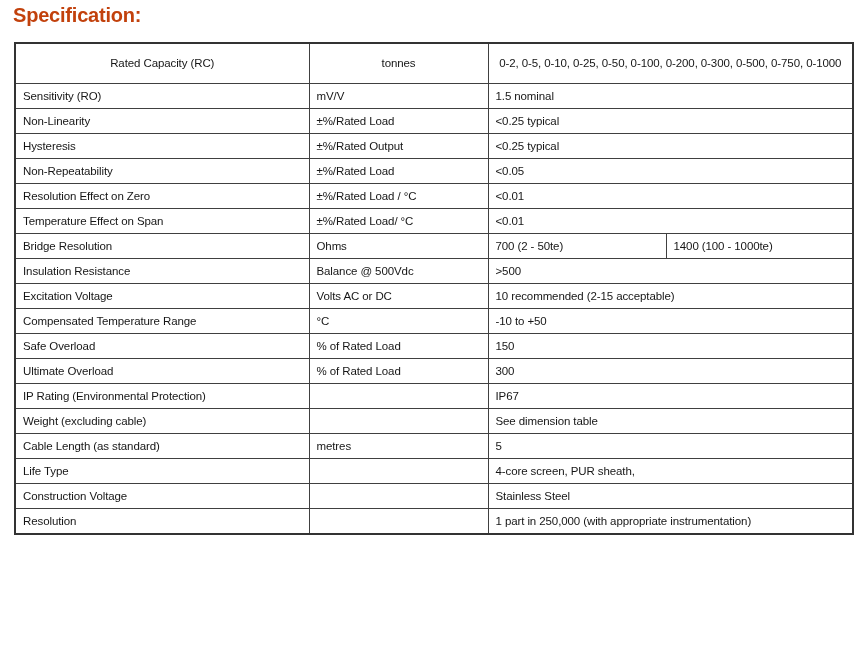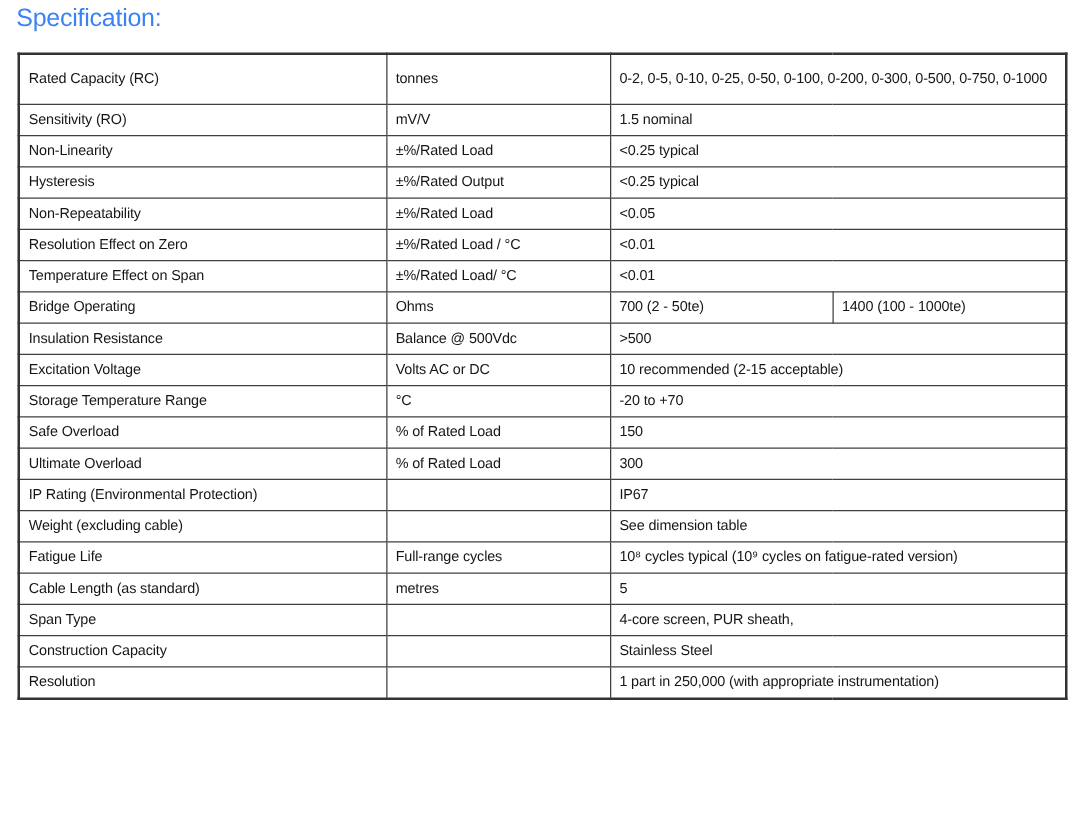--- a/index.html
+++ b/index.html
@@ -9,22 +9,22 @@
     height: 667px;
     background: #ffffff;
     font-family: "Liberation Sans", sans-serif;
     overflow: hidden;
   }
   .title {
     position: absolute;
     left: 13px;
     top: 4px;
     font-size: 20px;
-    font-weight: 400;
-    color: #3b82f6;
+    font-weight: 700;
+    color: #c2410c;
     letter-spacing: -0.2px;
   }
   table.spec {
     position: absolute;
     left: 14px;
     top: 42px;
     width: 838px;
     border-collapse: collapse;
     table-layout: fixed;
     border: 2px solid #333333;
@@ -34,21 +34,21 @@
     font-size: 11.5px;
     line-height: 1.3;
     color: #161616;
     padding: 1px 7px;
     height: 22px;
     vertical-align: middle;
     letter-spacing: -0.1px;
     overflow: hidden;
     word-wrap: break-word;
   }
-  table.spec tr.tall td { height: 37px; }
+  table.spec tr.tall td { height: 37px; text-align: center; }
 </style>
 </head>
 <body>
 
 <div class="page">
   <div class="title">Specification:</div>
 
   <table class="spec">
     <colgroup>
       <col style="width:294px">
@@ -86,39 +86,39 @@
           <td>Resolution Effect on Zero</td>
           <td>±%/Rated Load / °C</td>
           <td colspan="2">&lt;0.01</td>
         </tr>
         <tr>
           <td>Temperature Effect on Span</td>
           <td>±%/Rated Load/ °C</td>
           <td colspan="2">&lt;0.01</td>
         </tr>
         <tr>
-          <td>Bridge Operating</td>
+          <td>Bridge Resolution</td>
           <td>Ohms</td>
           <td>700 (2 - 50te)</td>
           <td>1400 (100 - 1000te)</td>
         </tr>
         <tr>
           <td>Insulation Resistance</td>
           <td>Balance @ 500Vdc</td>
           <td colspan="2">&gt;500</td>
         </tr>
         <tr>
           <td>Excitation Voltage</td>
           <td>Volts AC or DC</td>
           <td colspan="2">10 recommended (2-15 acceptable)</td>
         </tr>
         <tr>
-          <td>Storage Temperature Range</td>
+          <td>Compensated Temperature Range</td>
           <td>°C</td>
-          <td colspan="2">-20 to +70</td>
+          <td colspan="2">-10 to +50</td>
         </tr>
         <tr>
           <td>Safe Overload</td>
           <td>% of Rated Load</td>
           <td colspan="2">150</td>
         </tr>
         <tr>
           <td>Ultimate Overload</td>
           <td>% of Rated Load</td>
           <td colspan="2">300</td>
@@ -127,36 +127,31 @@
           <td>IP Rating (Environmental Protection)</td>
           <td></td>
           <td colspan="2">IP67</td>
         </tr>
         <tr>
           <td>Weight (excluding cable)</td>
           <td></td>
           <td colspan="2">See dimension table</td>
         </tr>
         <tr>
-          <td>Fatigue Life</td>
-          <td>Full-range cycles</td>
-          <td colspan="2">10⁸ cycles typical (10⁹ cycles on fatigue-rated version)</td>
-        </tr>
-        <tr>
           <td>Cable Length (as standard)</td>
           <td>metres</td>
           <td colspan="2">5</td>
         </tr>
         <tr>
-          <td>Span Type</td>
+          <td>Life Type</td>
           <td></td>
           <td colspan="2">4-core screen, PUR sheath,</td>
         </tr>
         <tr>
-          <td>Construction Capacity</td>
+          <td>Construction Voltage</td>
           <td></td>
           <td colspan="2">Stainless Steel</td>
         </tr>
         <tr>
           <td>Resolution</td>
           <td></td>
           <td colspan="2">1 part in 250,000 (with appropriate instrumentation)</td>
         </tr>
       </tbody>
   </table>

